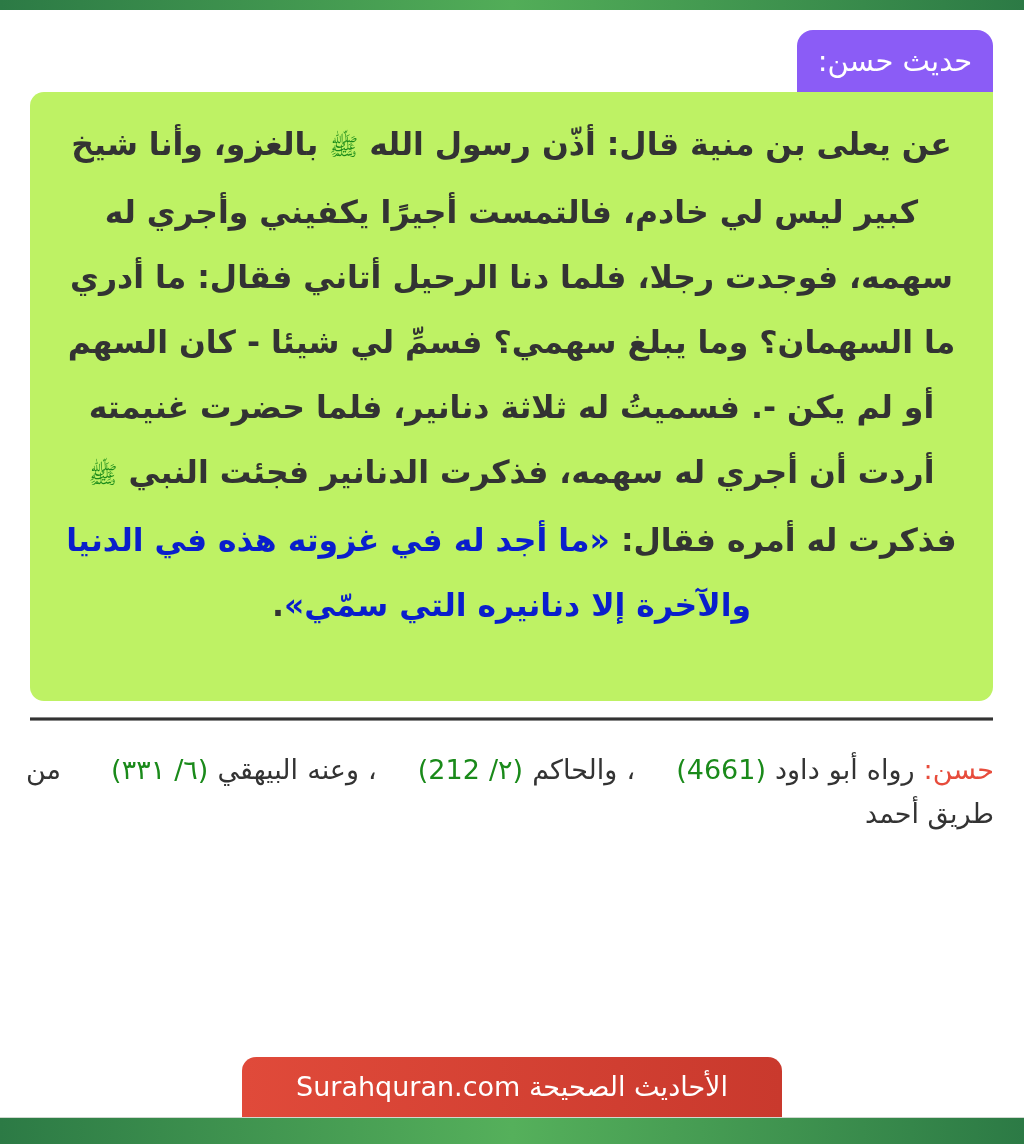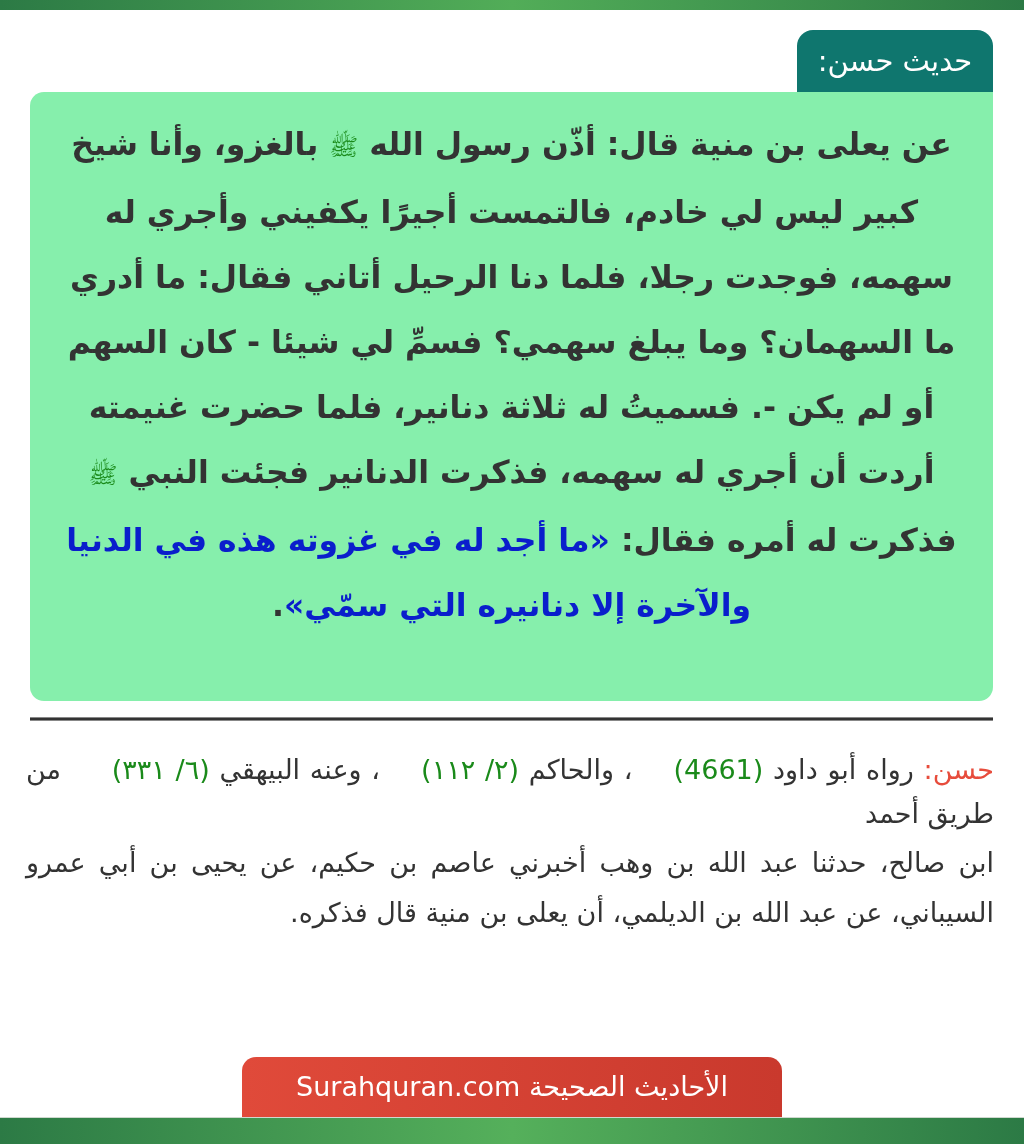--- a/index.html
+++ b/index.html
@@ -25,33 +25,33 @@
       left: 0; top: 1117px;
       width: 1024px; height: 27px;
       background: linear-gradient(90deg, #2c7a45 0%, #55b05b 50%, #2c7a45 100%);
       border-top: 1px solid #cfd8cf;
       box-sizing: border-box;
     }
     .label-tab {
       position: absolute;
       left: 797px; top: 30px;
       width: 196px; height: 62px;
-      background: #0f766e;
+      background: #8b5cf6;
       border-radius: 16px 16px 0 0;
       color: #ffffff;
       font-size: 29px;
       line-height: 62px;
       text-align: center;
       direction: rtl;
     }
     .hadith-card {
       position: absolute;
       left: 30px; top: 92px;
       width: 963px; height: 609px;
-      background: #86efac;
+      background: #bef264;
       border-radius: 14px 0 14px 14px;
       box-sizing: border-box;
       padding: 20px 34px 0 34px;
       direction: rtl;
       text-align: center;
       font-weight: bold;
       font-size: 31.5px;
       line-height: 65px;
       color: #333333;
     }
@@ -137,24 +137,23 @@
   <span class="quote">«ما أجد له في غزوته هذه في الدنيا والآخرة إلا دنانيره التي سمّي»</span><span>.</span>
 </div>
 
 <div class="divider"></div>
 
 <div class="takhrij">
   <p class="line1">
     <span class="grade">حسن:</span>
     <span>رواه أبو داود</span>
     <span class="ref">(4661)</span><span>، والحاكم</span>
-    <span class="ref">(٢/ ١١٢)</span><span>، وعنه البيهقي</span>
+    <span class="ref">(٢/ 212)</span><span>، وعنه البيهقي</span>
     <span class="ref">(٦/ ٣٣١)</span>
     <span>من طريق أحمد</span>
   </p>
-  <p class="isnad">ابن صالح، حدثنا عبد الله بن وهب أخبرني عاصم بن حكيم، عن يحيى بن أبي عمرو السيباني، عن عبد الله بن الديلمي، أن يعلى بن منية قال فذكره.</p>
 </div>
 
 <a class="site-button">
   <span>الأحاديث الصحيحة Surahquran.com</span>
 </a>
 
 <div class="bottom-bar"></div>
 
 </body></html>

